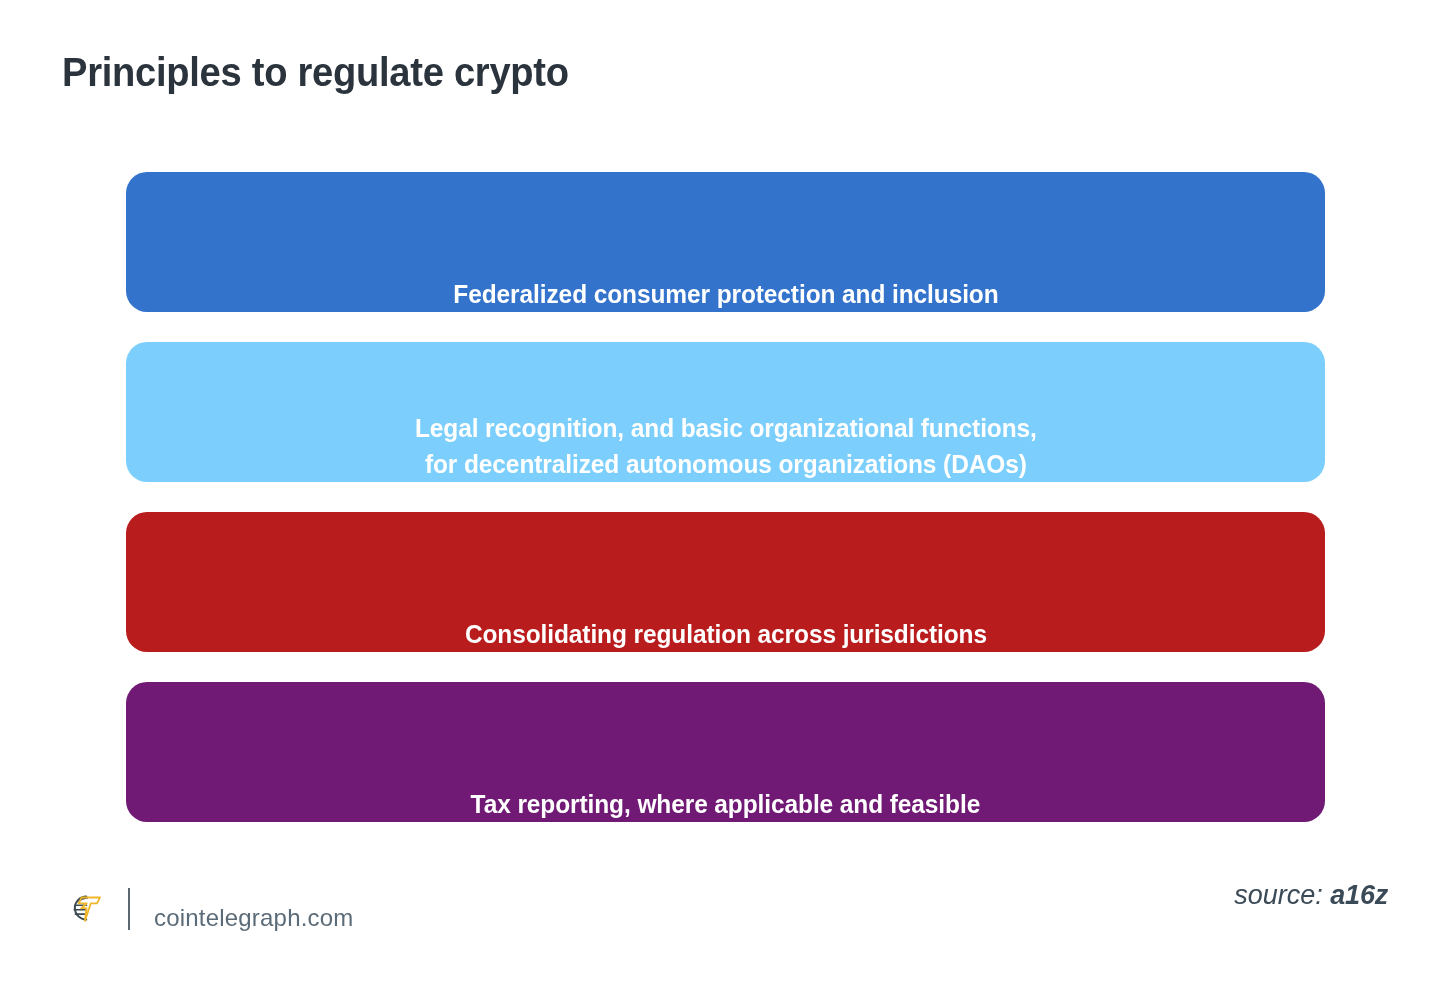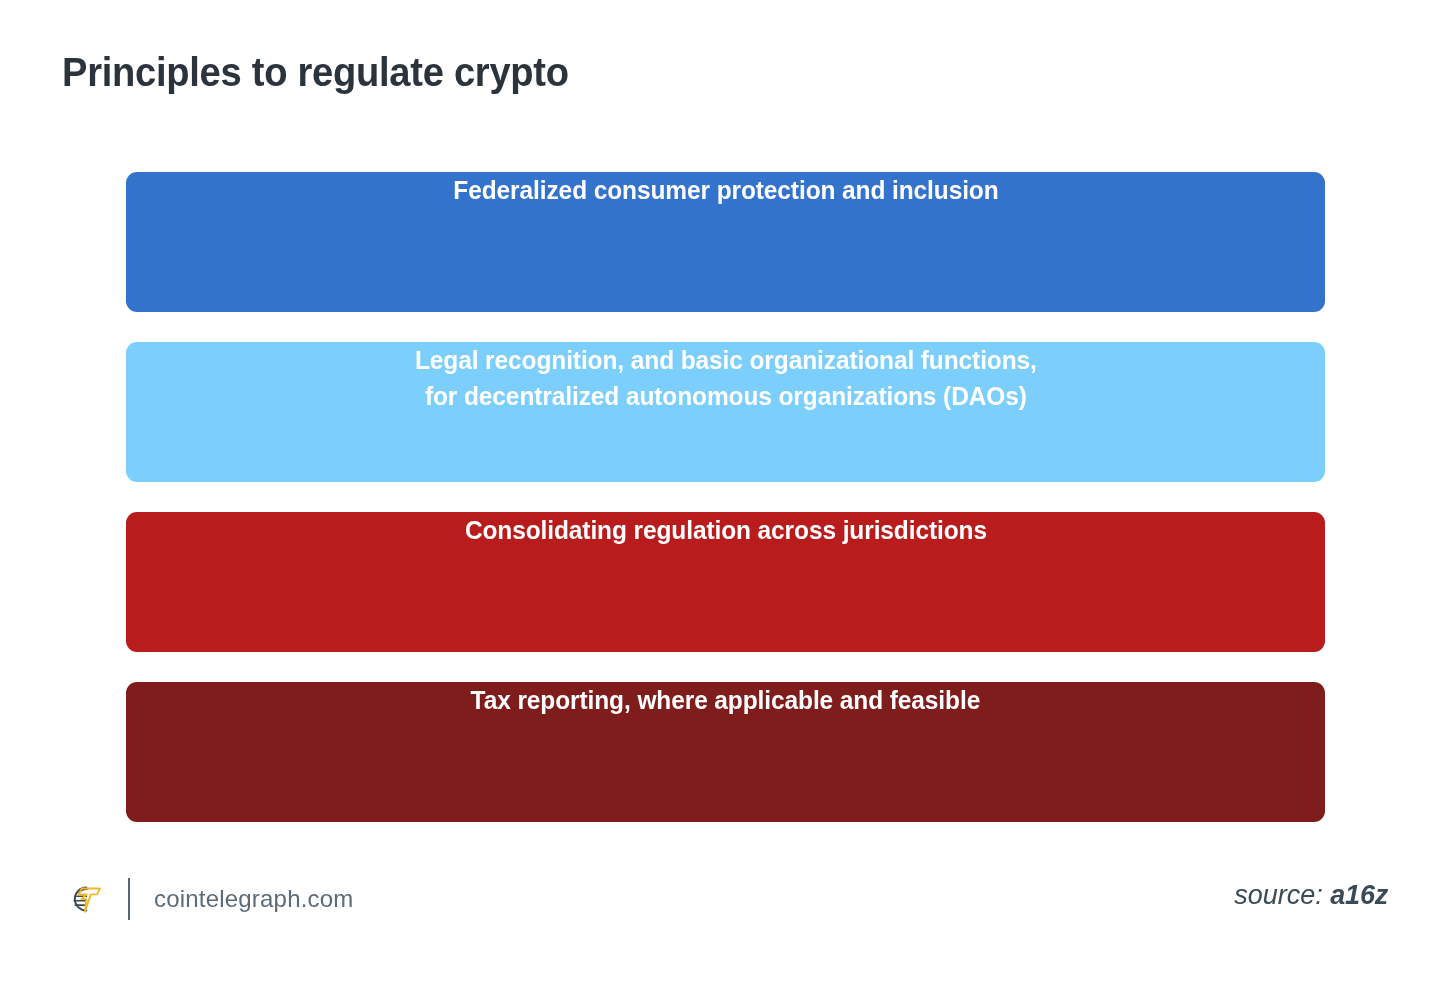--- a/index.html
+++ b/index.html
@@ -42,24 +42,24 @@
   .bars {
     position: absolute;
     left: 126px;
     top: 172px;
     width: 1199px;
   }
 
   .bar {
     width: 100%;
     height: 140px;
-    border-radius: 11px;
+    border-radius: 21px;
     margin-bottom: 30px;
     display: flex;
-    align-items: flex-start;
+    align-items: flex-end;
     justify-content: center;
     box-sizing: border-box;
   }
   .bar:last-child { margin-bottom: 0; }
 
   .bar-label {
     color: #ffffff;
     font-size: 25.5px;
     font-weight: bold;
     text-align: center;
@@ -77,21 +77,21 @@
     top: 868px;
     width: 1450px;
     height: 70px;
   }
 
   .brand {
     position: absolute;
     left: 62px;
     top: 0;
     display: flex;
-    align-items: center;
+    align-items: flex-end;
     height: 62px;
   }
 
   .brand-logo {
     width: 44px;
     height: 44px;
     display: block;
   }
 
   .brand-divider {
@@ -146,21 +146,21 @@
         <span class="line">for decentralized autonomous organizations (DAOs)</span>
       </div>
     </div>
 
     <div class="bar" style="background: #b91c1c;">
       <div class="bar-label" style="color: rgb(255, 255, 255);">
         <span class="line">Consolidating regulation across jurisdictions</span>
       </div>
     </div>
 
-    <div class="bar" style="background: #7f1d1d;">
+    <div class="bar" style="background: #701a75;">
       <div class="bar-label" style="color: rgb(255, 255, 255);">
         <span class="line">Tax reporting, where applicable and feasible</span>
       </div>
     </div>
 
   </div>
 
   <div class="footer">
 
     <div class="brand">

